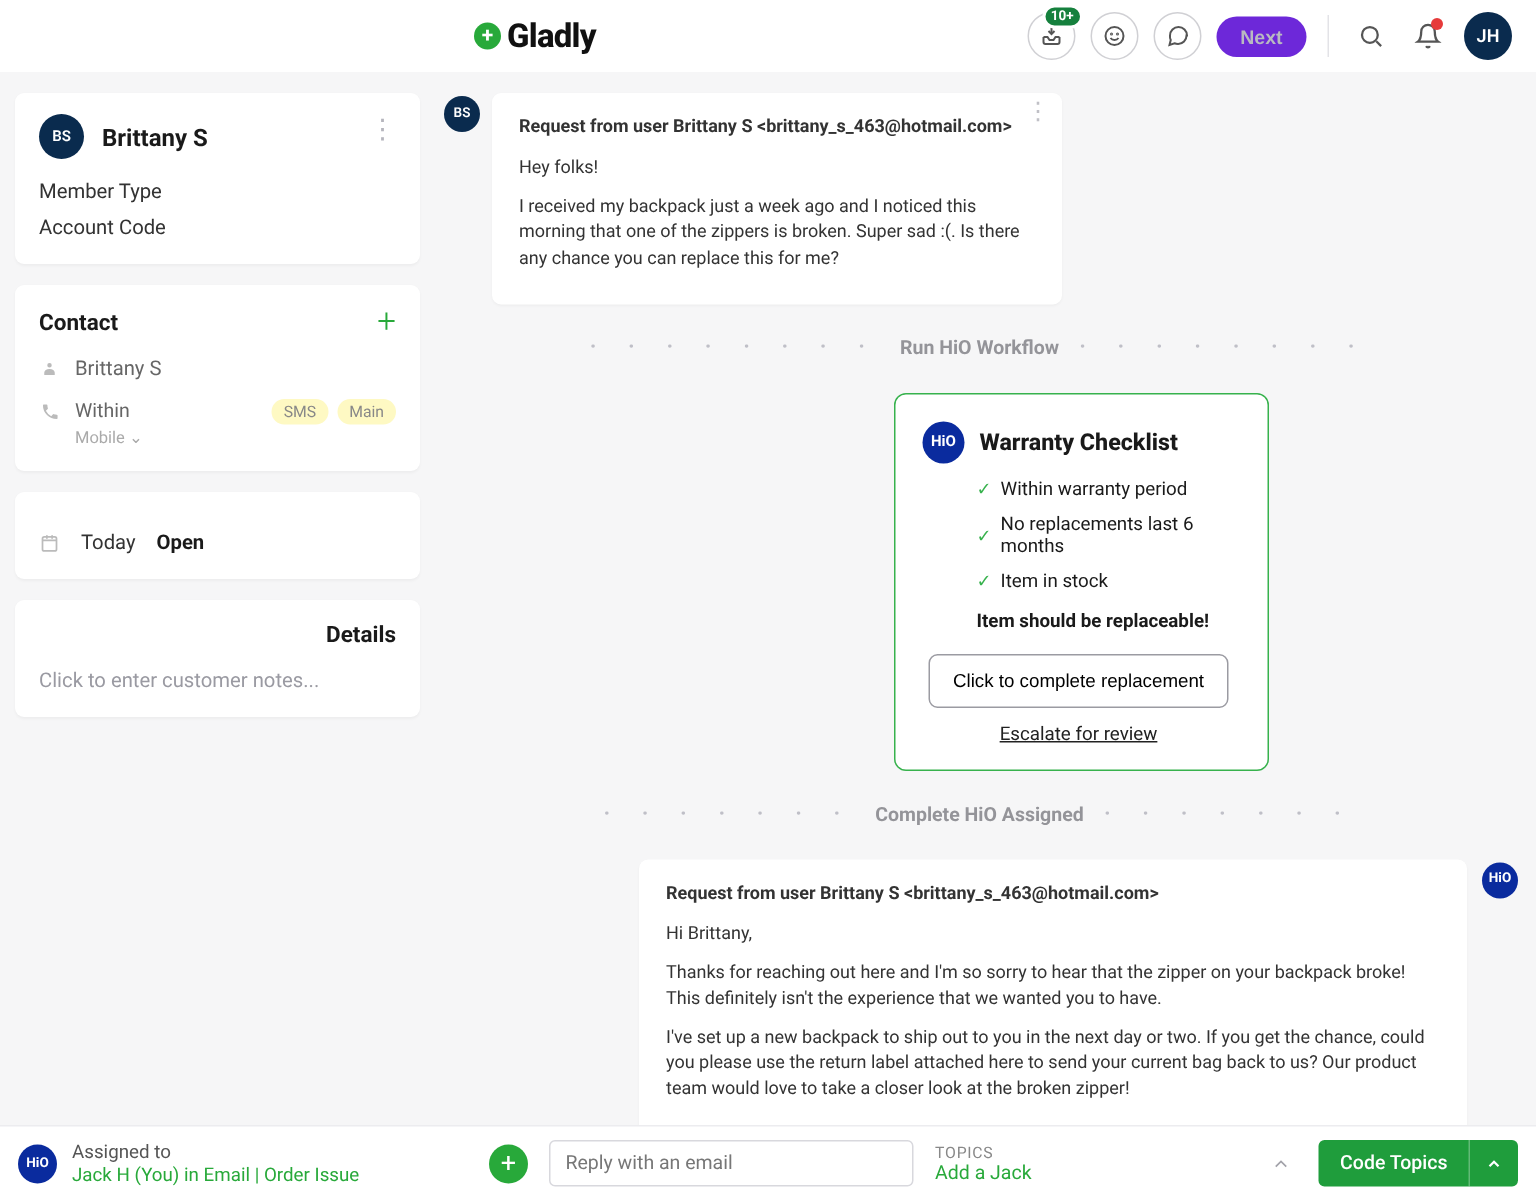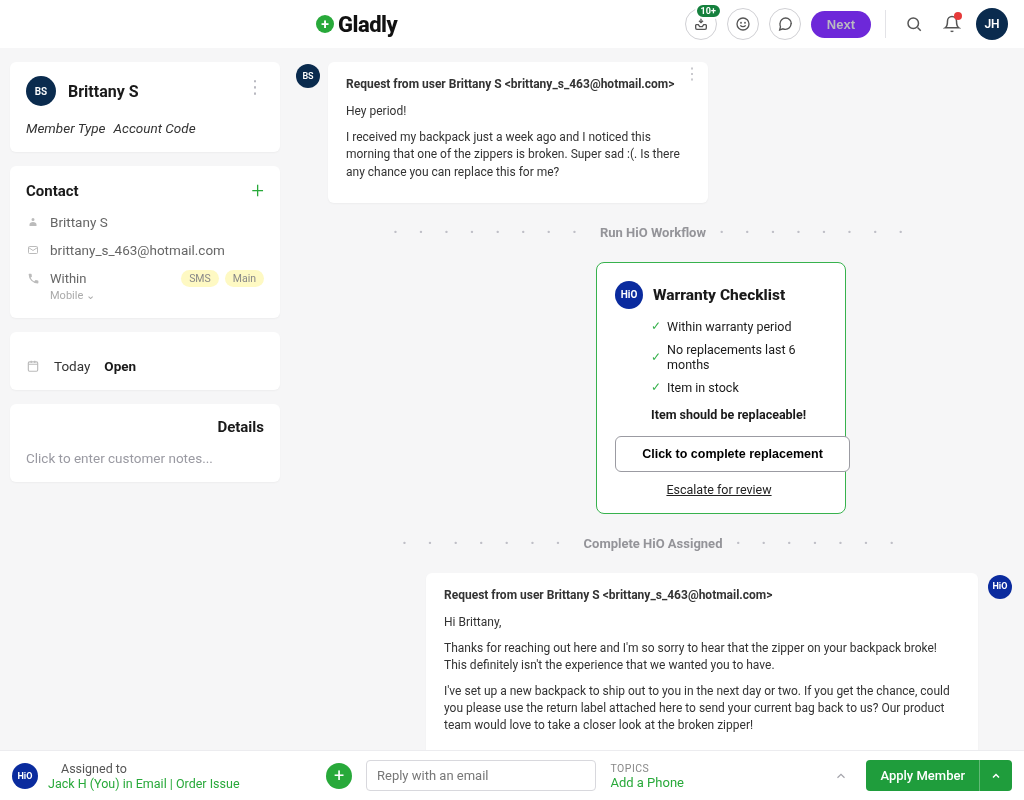--- a/index.html
+++ b/index.html
@@ -24,21 +24,21 @@
 
   
   .app-body { display:flex; height:702px; background:#f6f6f7; }
   .sidebar { width:290px; padding:14px 10px; display:flex; flex-direction:column; gap:14px; }
   .card { background:#fff; border-radius:6px; padding:14px 16px 16px; box-shadow:0 1px 2px rgba(0,0,0,0.04); }
   .cust-head { display:flex; align-items:center; justify-content:space-between; }
   .cust-head-l { display:flex; align-items:center; gap:12px; }
   .cust-av { width:30px; height:30px; border-radius:50%; background:#0a2b4e; color:#fff; display:flex; align-items:center; justify-content:center; font-size:10px; font-weight:600; }
   .cust-name { font-size:16px; font-weight:700; }
   .more-v { color:#b5b5bd; font-size:18px; line-height:0.45; cursor:pointer; }
-  .meta-list { margin-top:14px; display:flex; gap:8px; font-size:13.5px; color:#333;font-style:italic; }
+  .meta-list { margin-top:14px; display:flex; flex-direction:column; gap:8px; font-size:13.5px; color:#333; }
   .card-head { display:flex; align-items:center; justify-content:space-between; }
   .card-title { font-size:15px; font-weight:700;text-align:right; }
   .add-plus { color:#28a93a; font-size:22px; font-weight:300; cursor:pointer; line-height:1; }
   .contact-row { display:flex; align-items:center; gap:10px; margin-top:12px; font-size:13.5px; color:#666; }
   .contact-ico { width:14px; color:#bbb; display:flex; justify-content:center; }
   .phone-row { display:flex; align-items:center; justify-content:space-between; margin-top:12px; }
   .phone-l { display:flex; align-items:center; gap:10px; color:#666; }
   .phone-sub { font-size:11px; color:#aaa; margin-left:24px; margin-top:2px; cursor:pointer; }
   .pill { background:#fef9c3; color:#888; font-size:10.5px; padding:2px 8px; border-radius:10px; cursor:pointer; }
   .pill-row { display:flex; gap:6px; }
@@ -63,34 +63,34 @@
   .sep-label { color:#949499; font-size:13px; font-weight:700; }
 
   .wf-card { background:#fff; border:1.5px solid #37b24d; border-radius:8px; padding:18px 22px 16px 18px; width:250px; margin-left:300px; position:relative; }
   .wf-head { display:flex; align-items:center; gap:10px; margin-bottom:10px; }
   .hio-av { width:28px; height:28px; border-radius:50%; background:#0a2b9e; color:#fff; display:flex; align-items:center; justify-content:center; font-size:10px; font-weight:700; }
   .wf-title { font-size:15.5px; font-weight:800; }
   .chk-list { display:flex; flex-direction:column; gap:8px; font-size:12.5px; margin-left:36px; margin-bottom:12px; }
   .chk-item { display:flex; align-items:center; gap:6px; }
   .chk-mark { color:#37b24d; font-size:12px; }
   .wf-concl { font-weight:700; font-size:12.5px; margin-left:36px; margin-bottom:14px; }
-  .wf-btn { display:block; width:235px; margin:0 auto 10px; padding:10px 10px; text-align:center; border:1.5px solid #9b9ba2; border-radius:6px; background:#fff; font-size:12.5px; font-weight:700; cursor:pointer; }
+  .wf-btn { display:block; width:200px; margin:0 auto 10px; padding:10px 10px; text-align:center; border:1.5px solid #9b9ba2; border-radius:6px; background:#fff; font-size:12.5px; font-weight:400; cursor:pointer; }
   .wf-link { display:block; text-align:center; font-size:12.5px; text-decoration:underline; color:#222; cursor:pointer; }
 
   .msg2-wrap { display:flex; align-items:flex-start; gap:10px; margin-top:0; }
   .msg2-card { background:#fff; border-radius:6px; padding:14px 18px 22px; width:552px; margin-left:130px; position:relative; box-shadow:0 1px 2px rgba(0,0,0,0.04); font-size:12px; line-height:1.45; color:#333; }
   .msg2-more { position:absolute; top:8px; right:-24px; color:#c0c0c6; cursor:pointer; font-size:16px; line-height:0.45; }
   .msg2-av { width:24px; height:24px; border-radius:50%; background:#0a2b9e; color:#fff; display:flex; align-items:center; justify-content:center; font-size:9px; font-weight:700; position:absolute; right:-34px; top:2px; }
 
   
   .footer { position:absolute; bottom:0; left:0; right:0; height:50px; background:#fff; border-top:1px solid #ececef; display:flex; align-items:center; padding:0 12px; gap:14px; }
   .foot-l { display:flex; align-items:center; gap:10px; width:300px; }
   .foot-hio { width:26px; height:26px; border-radius:50%; background:#0a2b9e; color:#fff; display:flex; align-items:center; justify-content:center; font-size:9px; font-weight:700; }
   .foot-assign { font-size:12.5px; line-height:1.2; }
-  .foot-assign .to { color:#555;margin-left:13px; }
+  .foot-assign .to { color:#555; }
   .foot-assign .who { color:#28a93a; }
   .foot-assign .sep { color:#28a93a; }
   .foot-plus { width:26px; height:26px; border-radius:50%; background:#28a93a; color:#fff; display:flex; align-items:center; justify-content:center; font-size:18px; font-weight:400; cursor:pointer; }
   .reply-input { flex:1; max-width:310px; border:1px solid #d8d8dd; border-radius:4px; padding:7px 10px; font-size:13px; color:#777; cursor:text; background:#fff; }
   .foot-topics { width:210px; font-size:11.5px; position:relative; }
   .foot-topics .lbl { color:#888; letter-spacing:0.5px; font-size:10.5px; }
   .foot-topics .add { color:#28a93a; font-size:13px; cursor:pointer; }
   .foot-chev { color:#a3a3aa; cursor:pointer; font-size:12px; margin-right:4px; }
   .apply-btn { display:flex; align-items:center; background:#1f9d3c; color:#fff; border-radius:4px; overflow:hidden; cursor:pointer; }
   .apply-btn .txt { padding:8px 14px; font-size:13px; font-weight:500; border-right:1px solid rgba(255,255,255,0.3); }
@@ -175,29 +175,20 @@
         <div class="add-plus">+</div>
       </div>
       <div class="contact-row">
         <span class="contact-ico">
           <svg width="12" height="14" viewBox="0 0 24 24" fill="currentColor">
               <path d="M12 7a3 3 0 1 0 0-6 3 3 0 0 0 0 6zm0 2c-4 0-7 2-7 5v3h14v-3c0-3-3-5-7-5z" transform="translate(0 3)"></path>
             </svg>
         </span>
         <span>Brittany S</span>
       </div>
-      <div class="contact-row">
-        <span class="contact-ico">
-          <svg width="14" height="12" viewBox="0 0 24 24" fill="none" stroke="currentColor" stroke-width="2">
-              <rect x="3" y="5" width="18" height="14" rx="2"></rect>
-              <path d="m3 7 9 6 9-6"></path>
-            </svg>
-        </span>
-        <span>brittany_s_463@hotmail.com</span>
-      </div>
       <div class="phone-row">
         <div class="phone-l">
           <span class="contact-ico">
             <svg width="13" height="13" viewBox="0 0 24 24" fill="currentColor">
                 <path d="M6.6 10.8a15 15 0 0 0 6.6 6.6l2.2-2.2a1 1 0 0 1 1-.24 11.4 11.4 0 0 0 3.6.58 1 1 0 0 1 1 1V20a1 1 0 0 1-1 1A17 17 0 0 1 3 4a1 1 0 0 1 1-1h3.5a1 1 0 0 1 1 1 11.4 11.4 0 0 0 .58 3.6 1 1 0 0 1-.25 1z"></path>
               </svg>
           </span>
           <span>Within</span>
         </div>
         <div class="pill-row">
@@ -229,21 +220,21 @@
   </div>
 
   <div class="thread">
 
     <div class="msg-row msg1">
       <div class="msg-av">BS</div>
       <div class="msg-card">
         <div class="msg-more">⋮</div>
         <div class="msg-subj">Request from user Brittany S &lt;brittany_s_463@hotmail.com&gt;</div>
         <div class="msg-body">
-          <p>Hey period!</p>
+          <p>Hey folks!</p>
           <p>I received my backpack just a week ago and I noticed this morning that one of the zippers is broken. Super sad :(. Is there any chance you can replace this for me?</p>
         </div>
       </div>
     </div>
 
     <div class="sep-row">
       <span class="dots">• • • • • • • •</span>
       <span class="sep-label">Run HiO Workflow</span>
       <span class="dots">• • • • • • • •</span>
     </div>
@@ -304,28 +295,28 @@
         <span class="who">Jack H (You) in Email</span>
         <span class="sep"> | </span>
         <span class="who">Order Issue</span>
       </div>
     </div>
   </div>
   <div class="foot-plus">+</div>
   <div class="reply-input">Reply with an email</div>
   <div class="foot-topics">
     <div class="lbl">TOPICS</div>
-    <div class="add">Add a Phone</div>
+    <div class="add">Add a Jack</div>
   </div>
   <div class="foot-chev">
     <svg width="14" height="14" viewBox="0 0 24 24" fill="none" stroke="currentColor" stroke-width="2">
         <path d="m6 15 6-6 6 6"></path>
       </svg>
   </div>
   <div class="apply-btn">
-    <span class="txt">Apply Member</span>
+    <span class="txt">Code Topics</span>
     <span class="arr">
       <svg width="12" height="12" viewBox="0 0 24 24" fill="none" stroke="currentColor" stroke-width="3">
           <path d="m6 15 6-6 6 6"></path>
         </svg>
     </span>
   </div>
 </div>
 
 </body></html>

